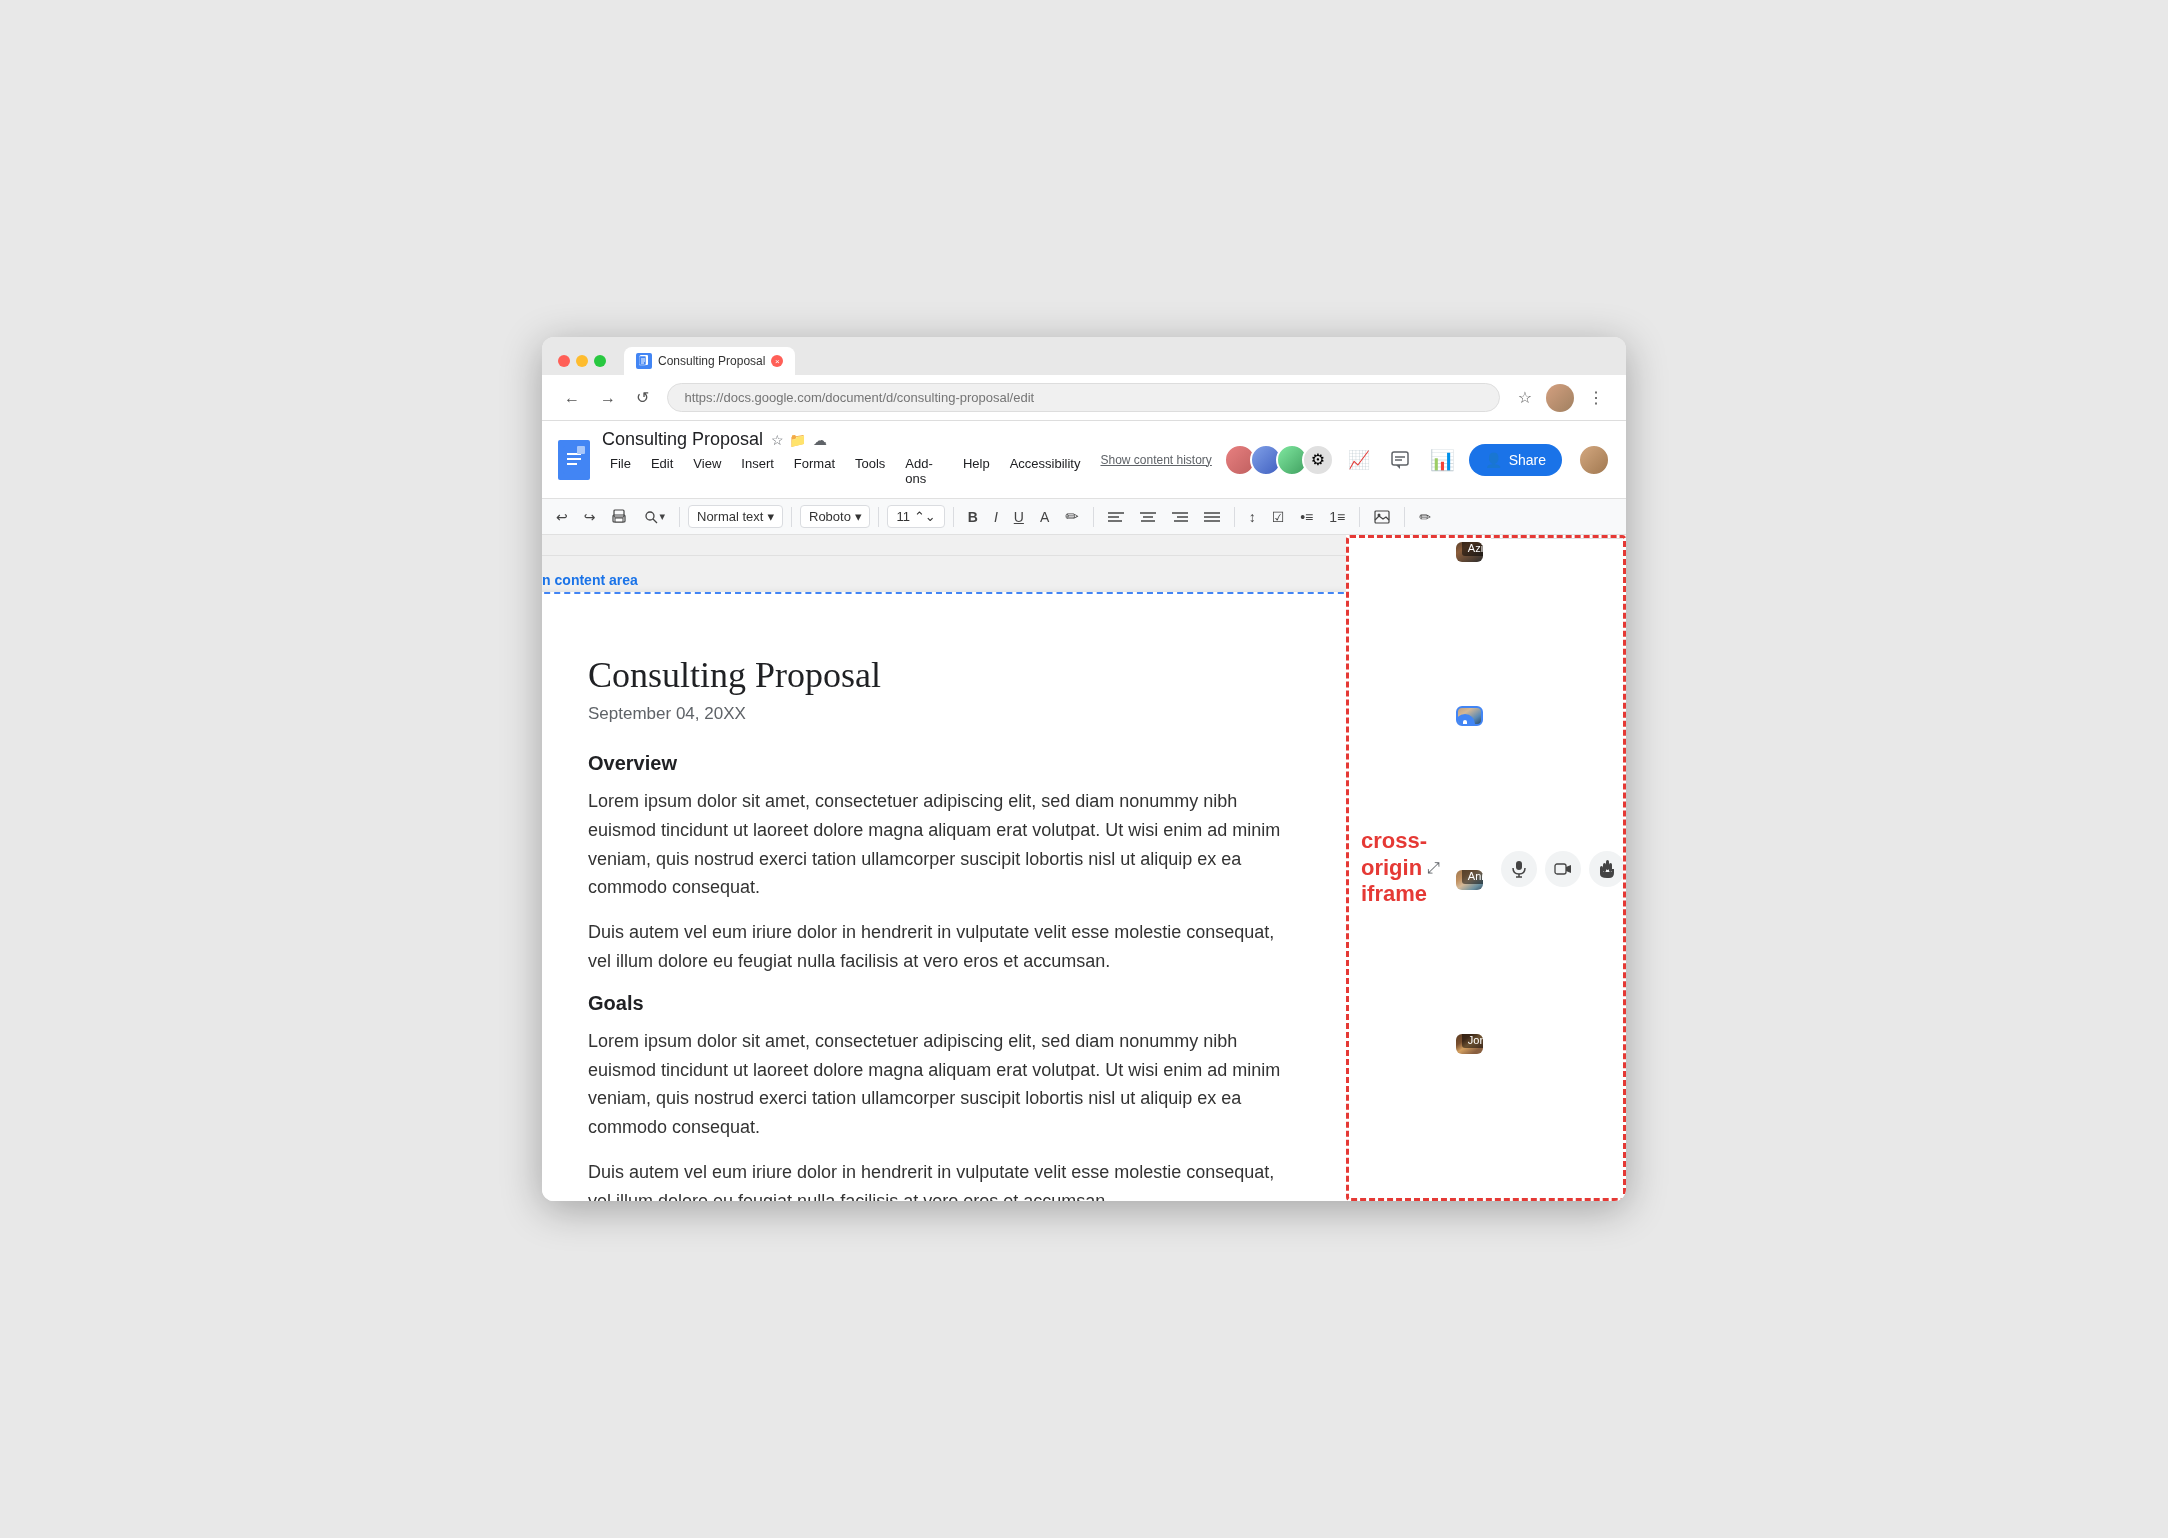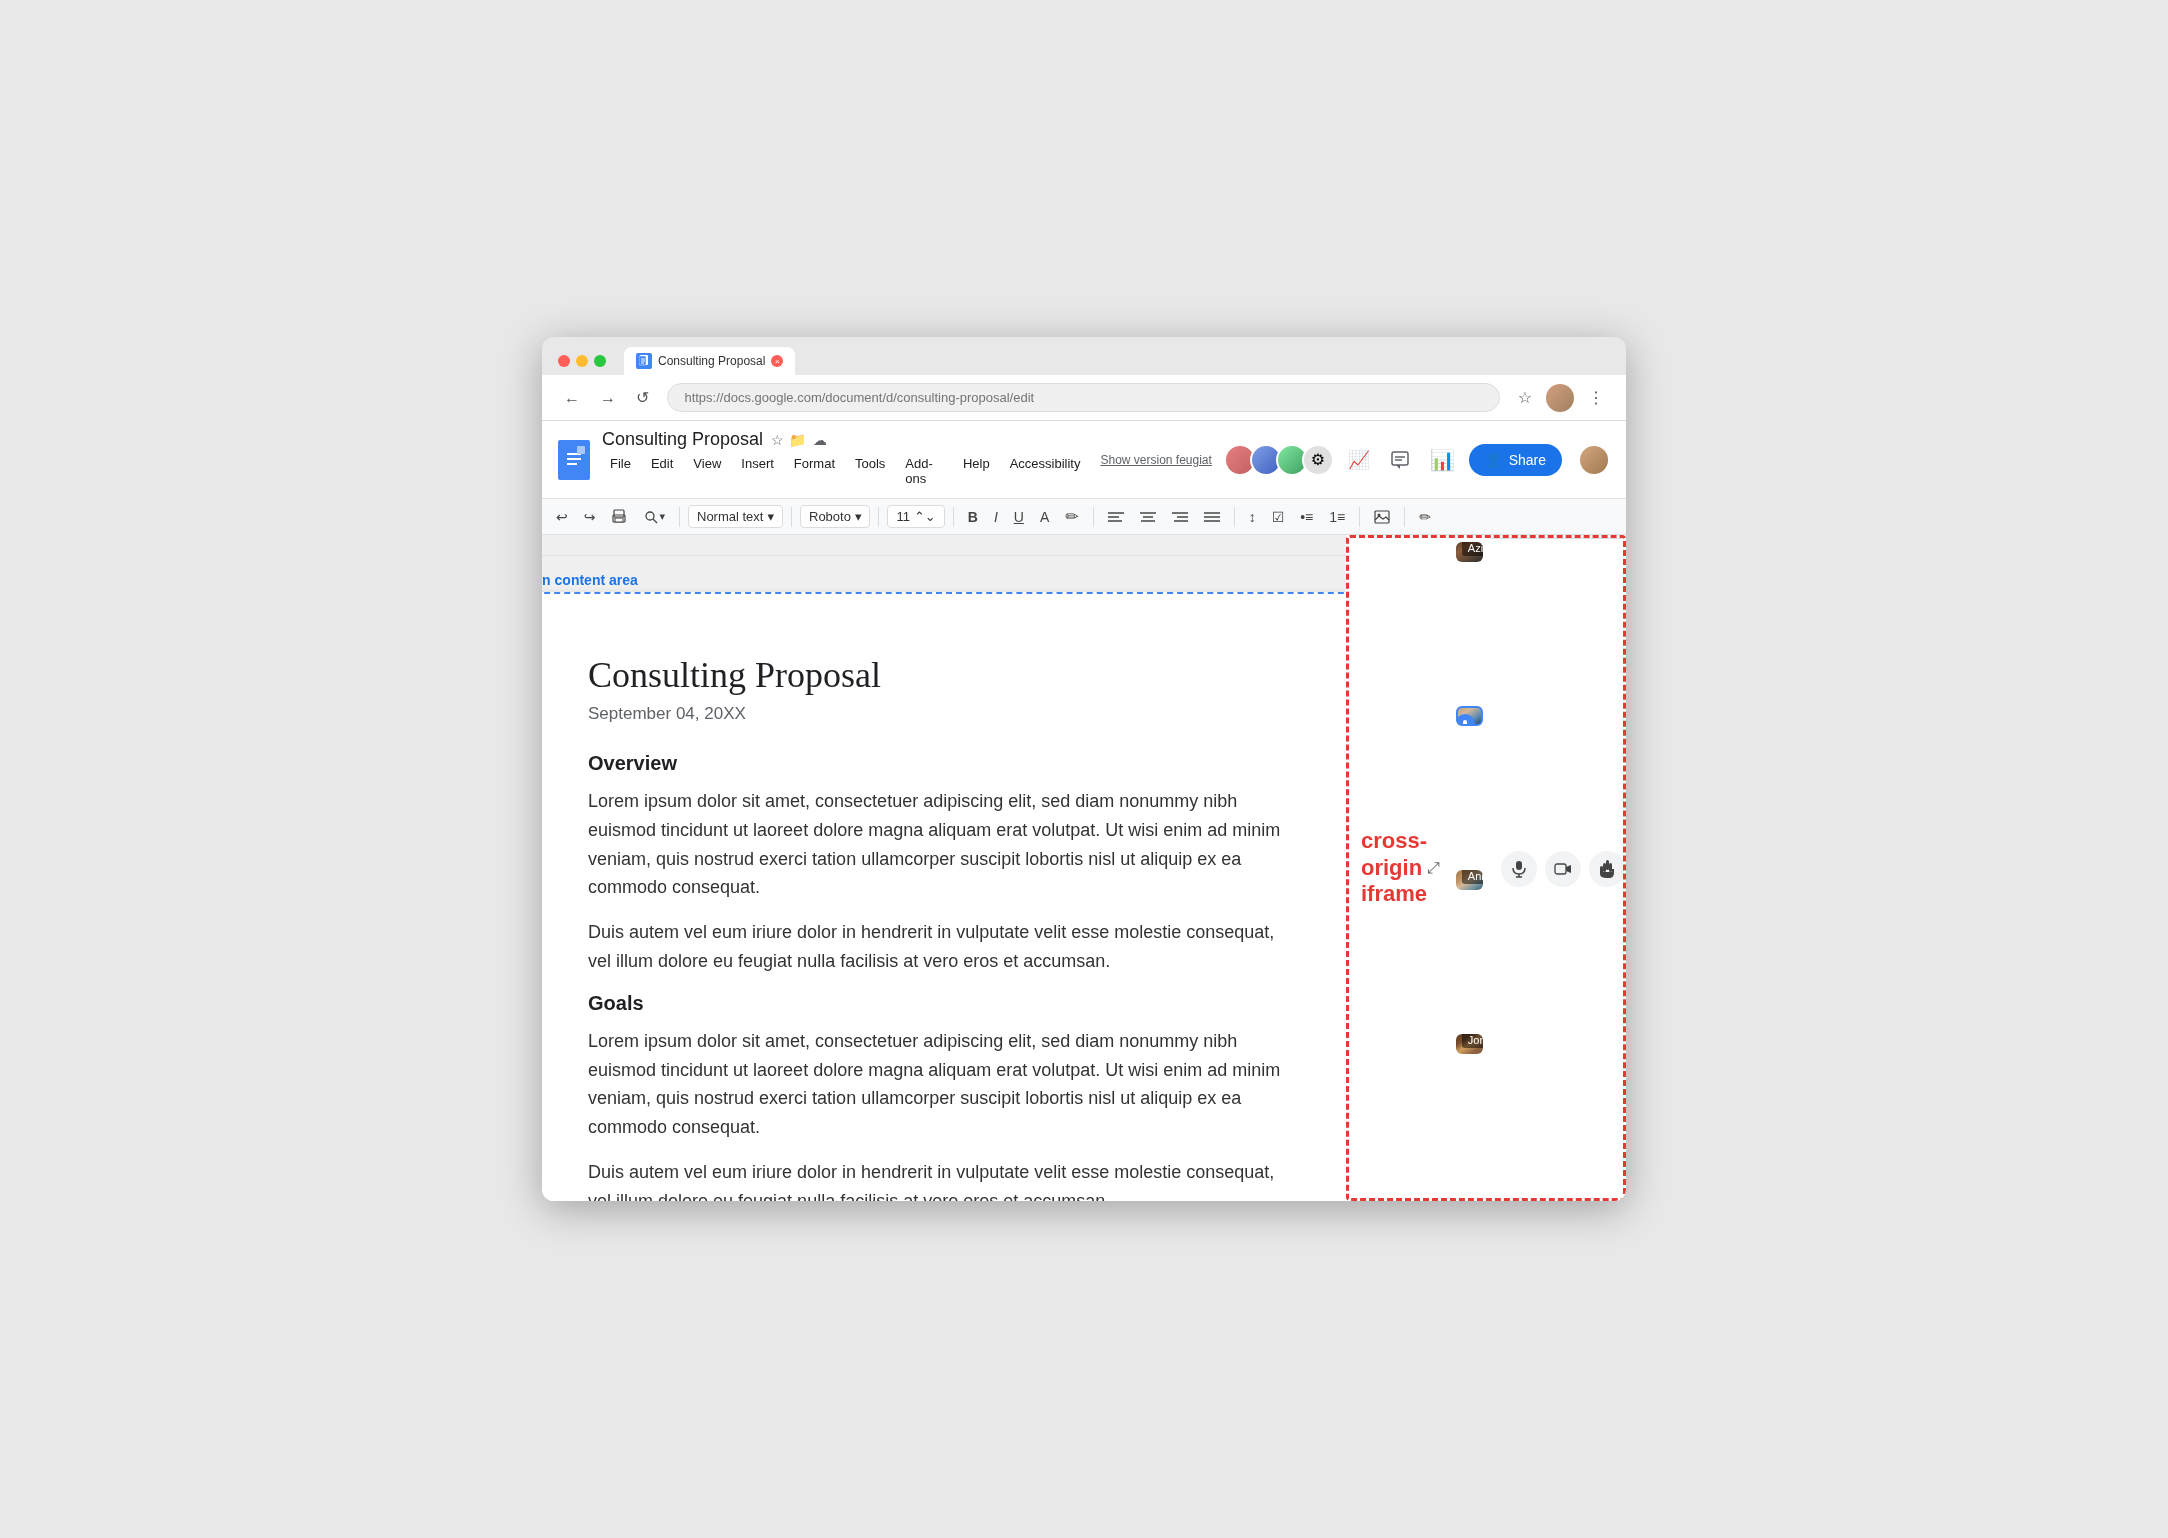--- a/index.html
+++ b/index.html
@@ -583,21 +583,21 @@
           <span class="docs-menu-item">Edit</span>
           <span class="docs-menu-item">View</span>
           <span class="docs-menu-item">Insert</span>
           <span class="docs-menu-item">Format</span>
           <span class="docs-menu-item">Tools</span>
           <span class="docs-menu-item">Add-ons</span>
           <span class="docs-menu-item">Help</span>
           <span class="docs-menu-item">Accessibility</span>
         </div>
       </div>
-      <span class="show-version">Show version feugiat</span>
+      <span class="show-version">Show content history</span>
       <div class="docs-header-right">
         <div class="avatar-group">
           <div class="avatar" style="background:linear-gradient(135deg,#e88080,#c06060);border-radius:50%;"></div>
           <div class="avatar" style="background:linear-gradient(135deg,#80a0e8,#4060c0);border-radius:50%;"></div>
           <div class="avatar" style="background:linear-gradient(135deg,#80e8a0,#40a060);border-radius:50%;"></div>
           <div class="avatar" style="width:32px;height:32px;border-radius:50%;background:#e0e0e0;display:flex;align-items:center;justify-content:center;font-size:16px;">⚙</div>
         </div>
         <button class="icon-btn" style="color:#5f6368;font-size:18px;">📈</button>
         <button class="icon-btn">
           <svg width="20" height="20" viewBox="0 0 20 20" fill="none">

